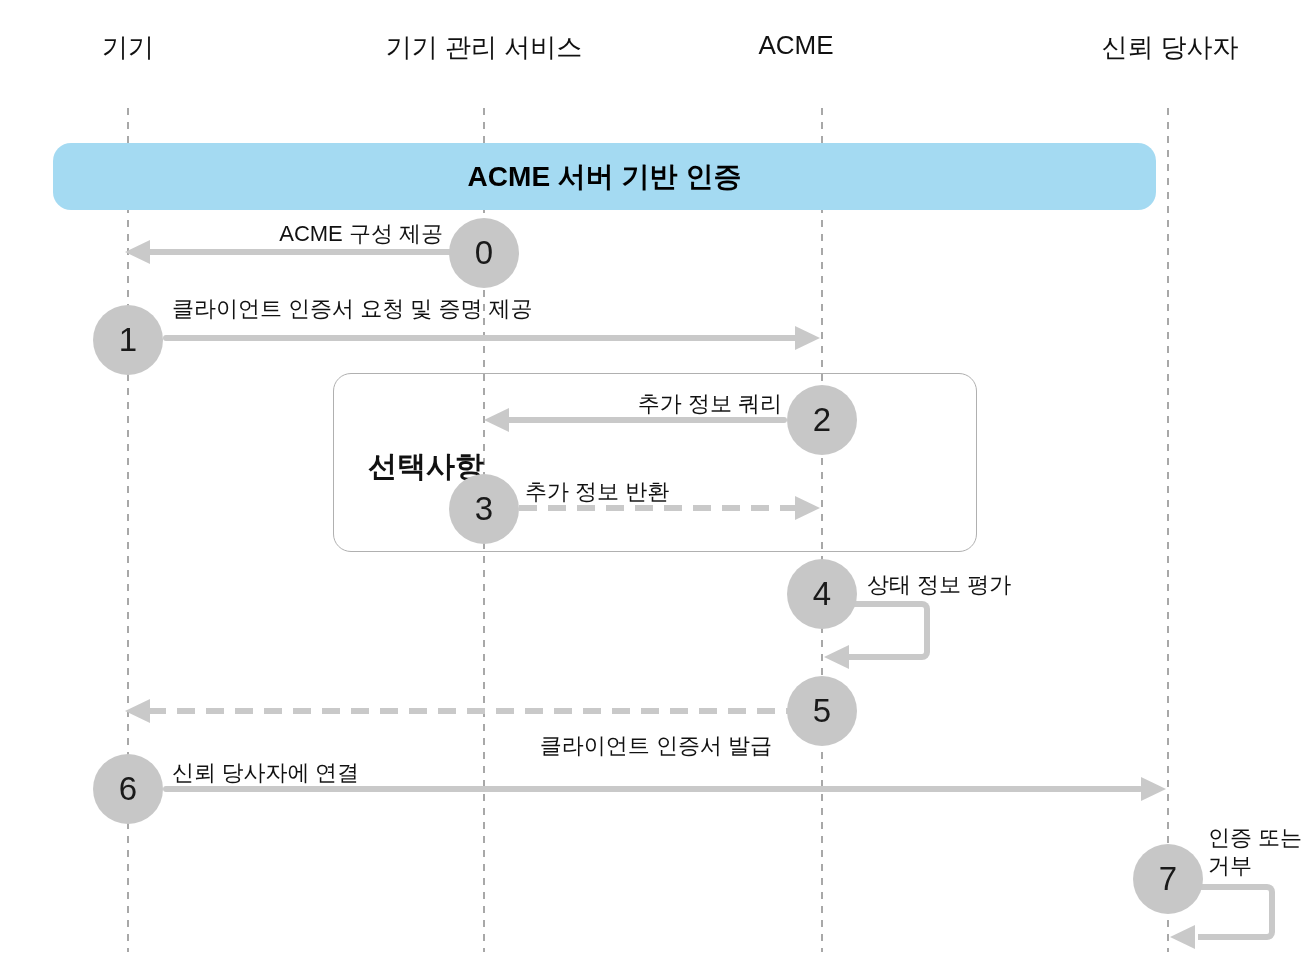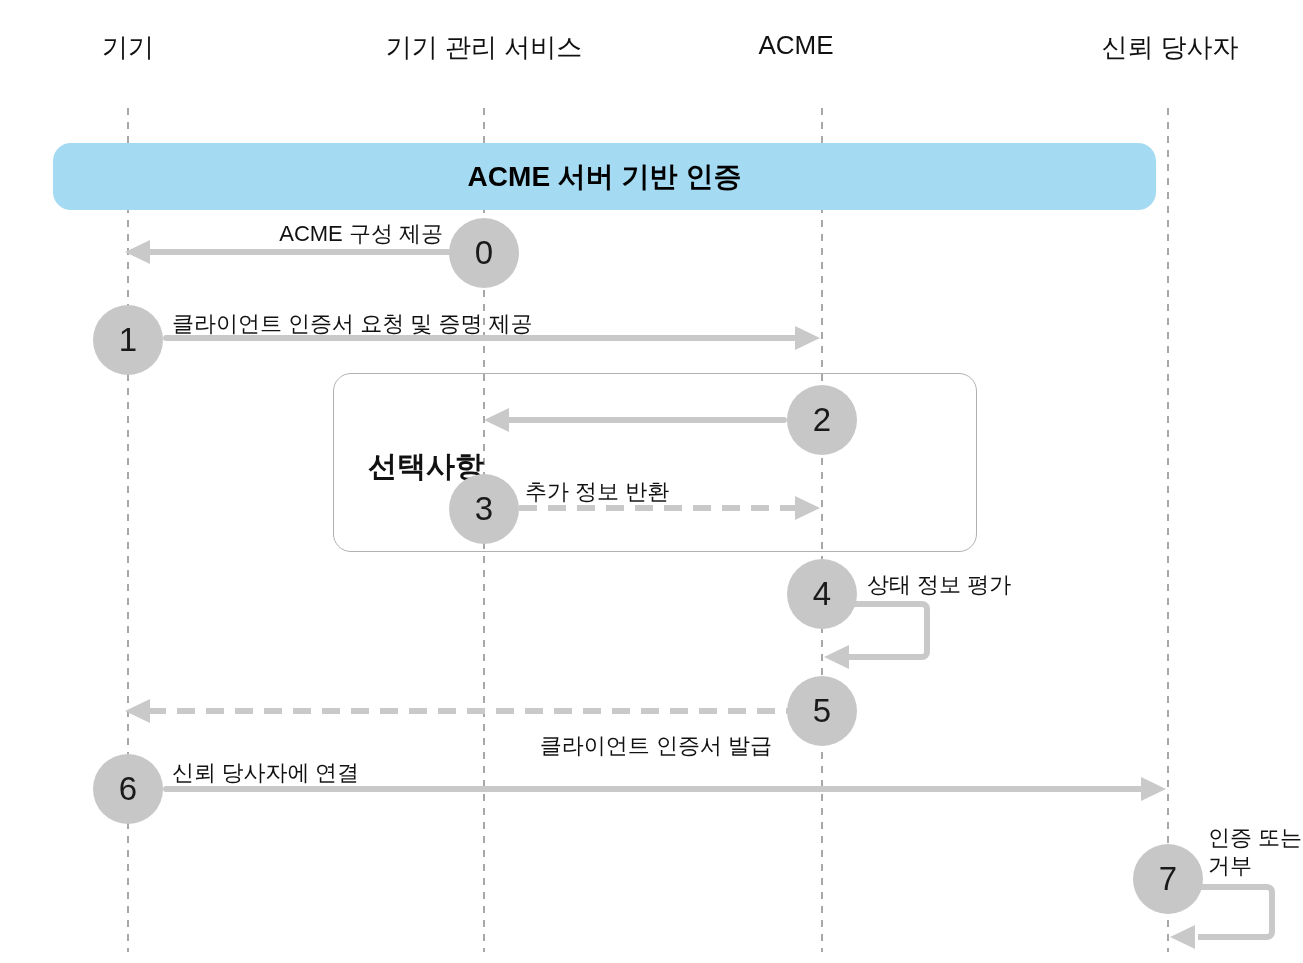--- a/index.html
+++ b/index.html
@@ -61,25 +61,26 @@
   <div class="opt-box"></div>
   <div class="opt-label">선택사항</div>
 
   <div class="line-solid" style="left:146px;top:249px;width:338px;"></div>
   <div class="head-left" style="left:125px;top:240px;"></div>
   <div class="msg right" style="left:143px;top:219px;">ACME 구성 제공</div>
   <div class="num-circle" style="left:449px;top:218px;">0</div>
 
   <div class="line-solid" style="left:163px;top:335px;width:635px;"></div>
   <div class="head-right" style="left:795px;top:326px;"></div>
-  <div class="msg" style="left:172px;top:309px;">클라이언트 인증서 요청 및 증명 제공</div>
+  <div class="msg" style="left:172px;top:294px;">클라이언트 인증서 요청 및 증명 제공</div>
   <div class="num-circle" style="left:93px;top:305px;">1</div>
 
   <div class="line-solid" style="left:505px;top:417px;width:282px;"></div>
   <div class="head-left" style="left:484px;top:408px;"></div>
+  <div class="msg right" style="left:482px;top:389px;">추가 정보 쿼리</div>
   <div class="num-circle" style="left:787px;top:385px;">2</div>
 
   <div class="line-dashed" style="left:519px;top:505px;width:278px;"></div>
   <div class="head-right" style="left:795px;top:496px;"></div>
   <div class="msg" style="left:525px;top:477px;">추가 정보 반환</div>
   <div class="num-circle" style="left:449px;top:474px;">3</div>
 
   <div class="self-loop" style="left:845px;top:601px;width:79px;height:47px;"></div>
   <div class="head-left" style="left:824px;top:645px;"></div>
   <div class="msg" style="left:867px;top:570px;">상태 정보 평가</div>

